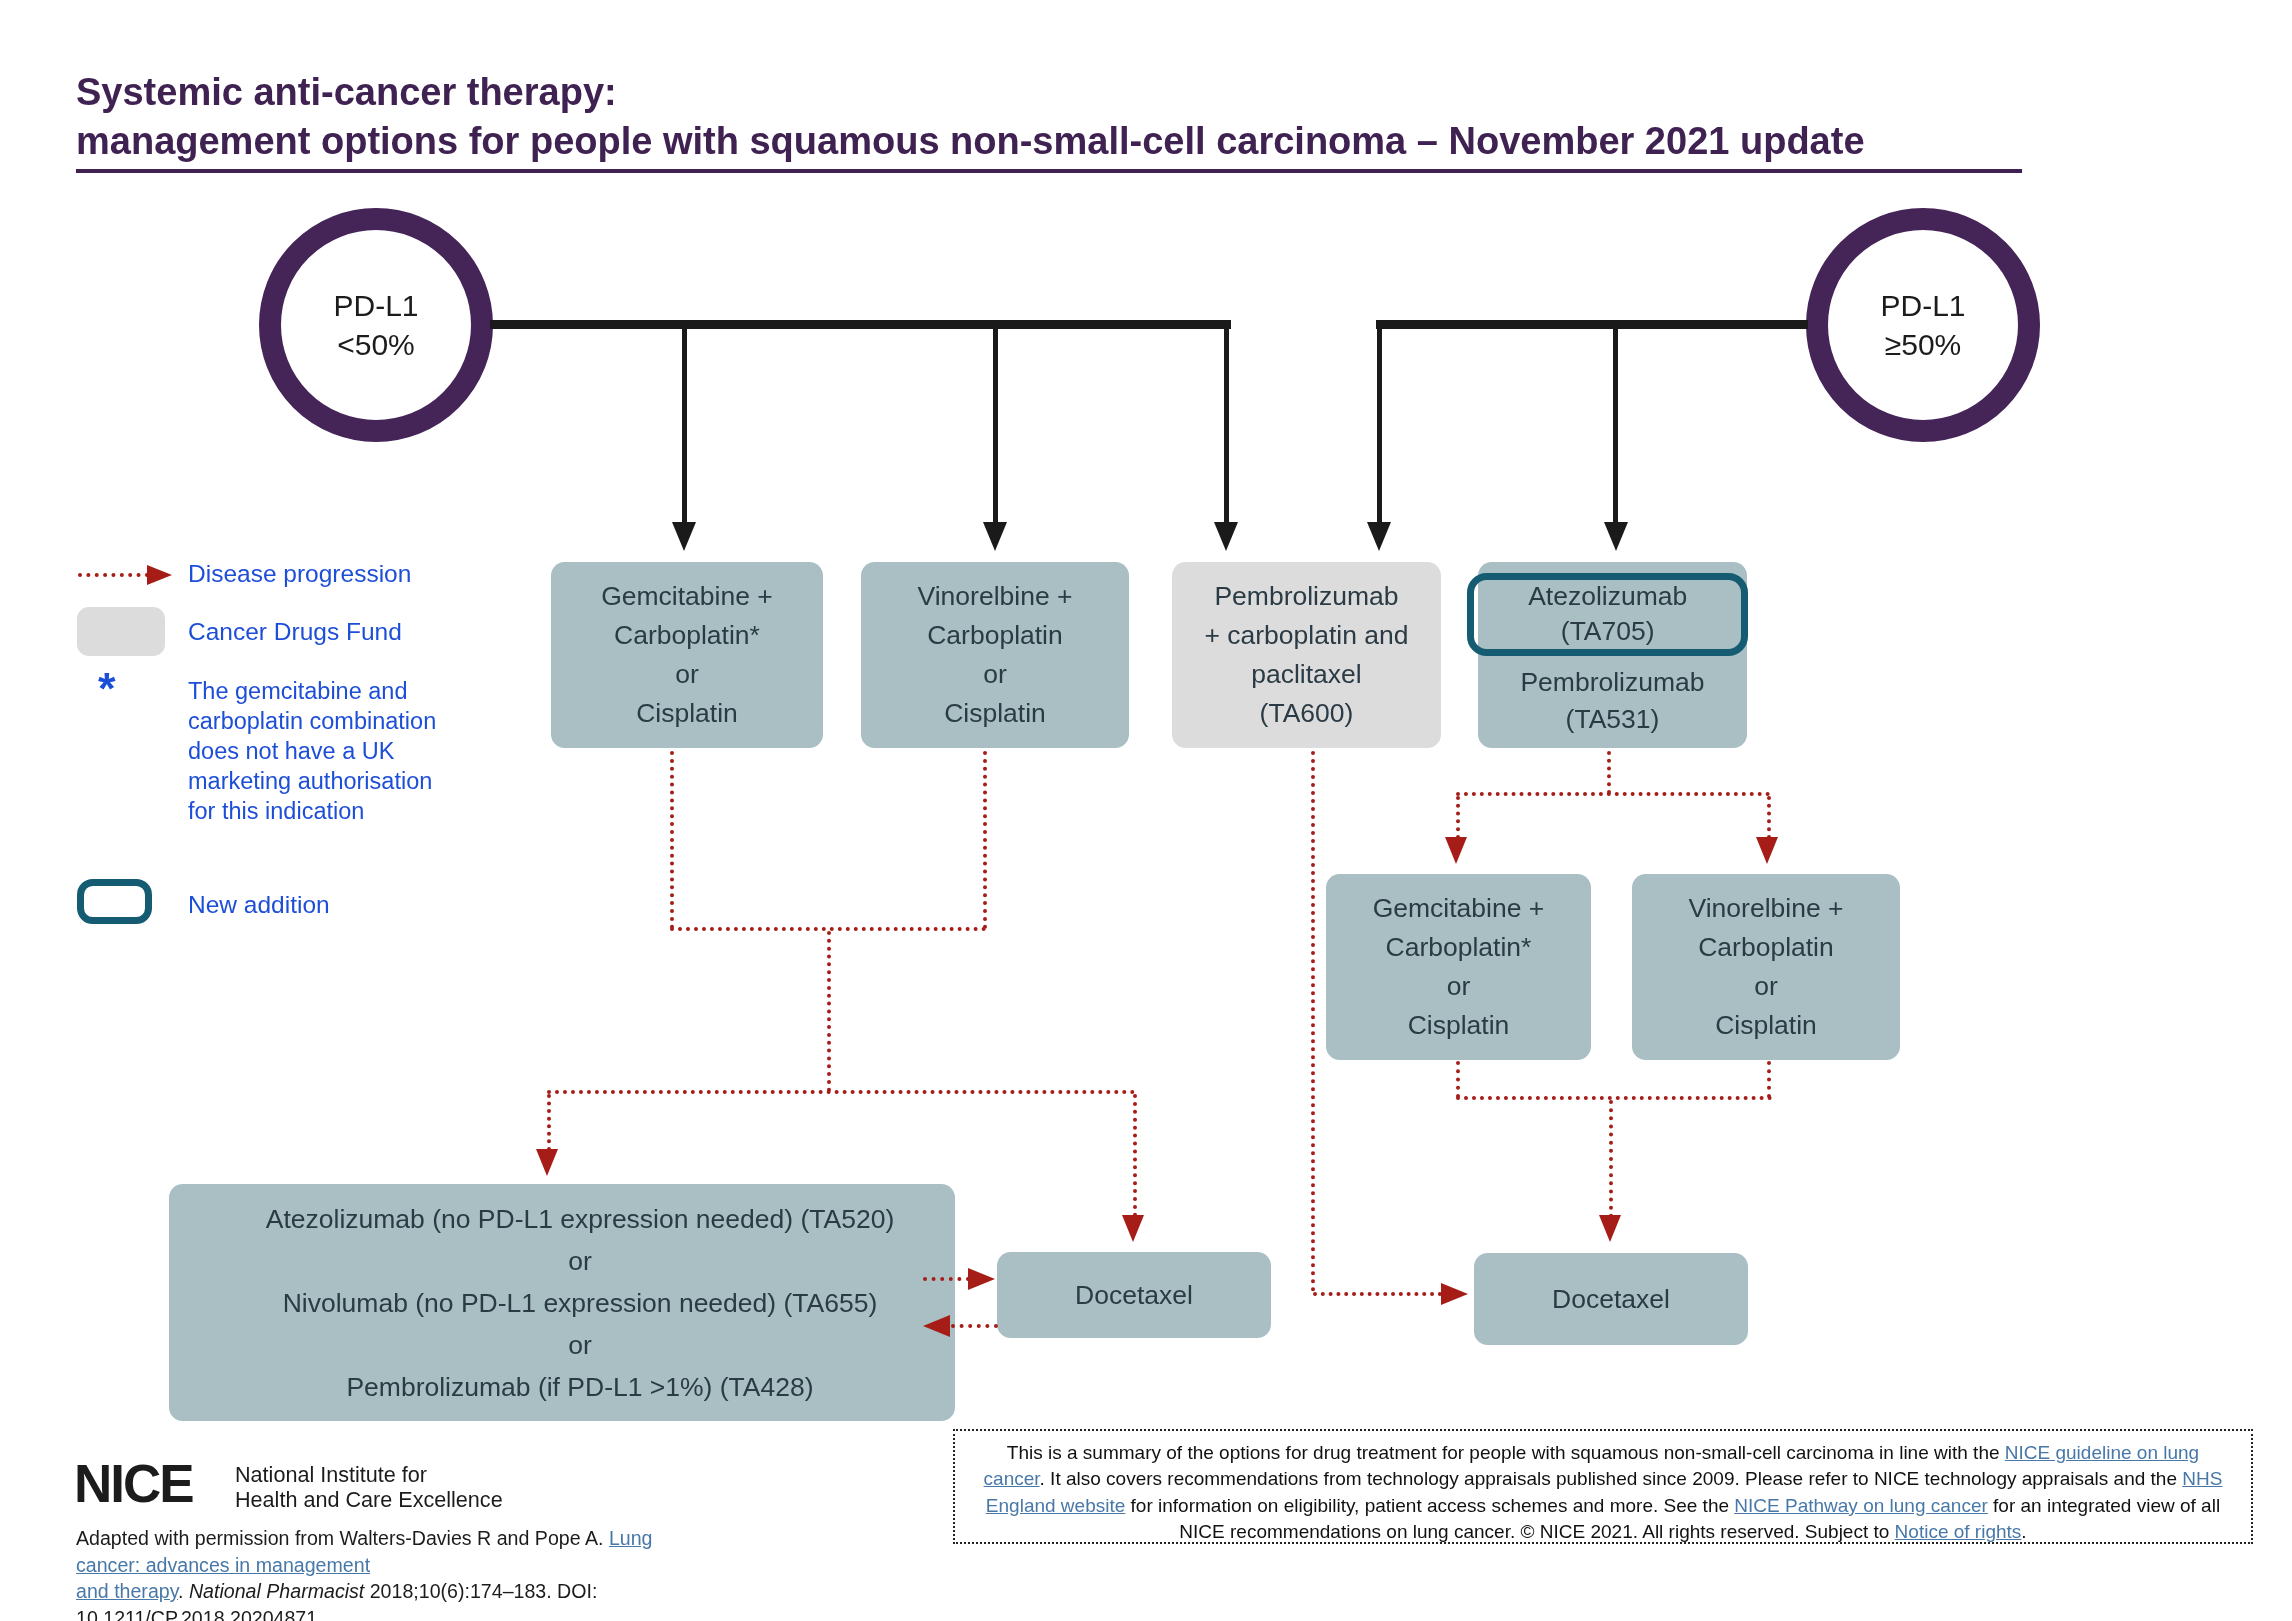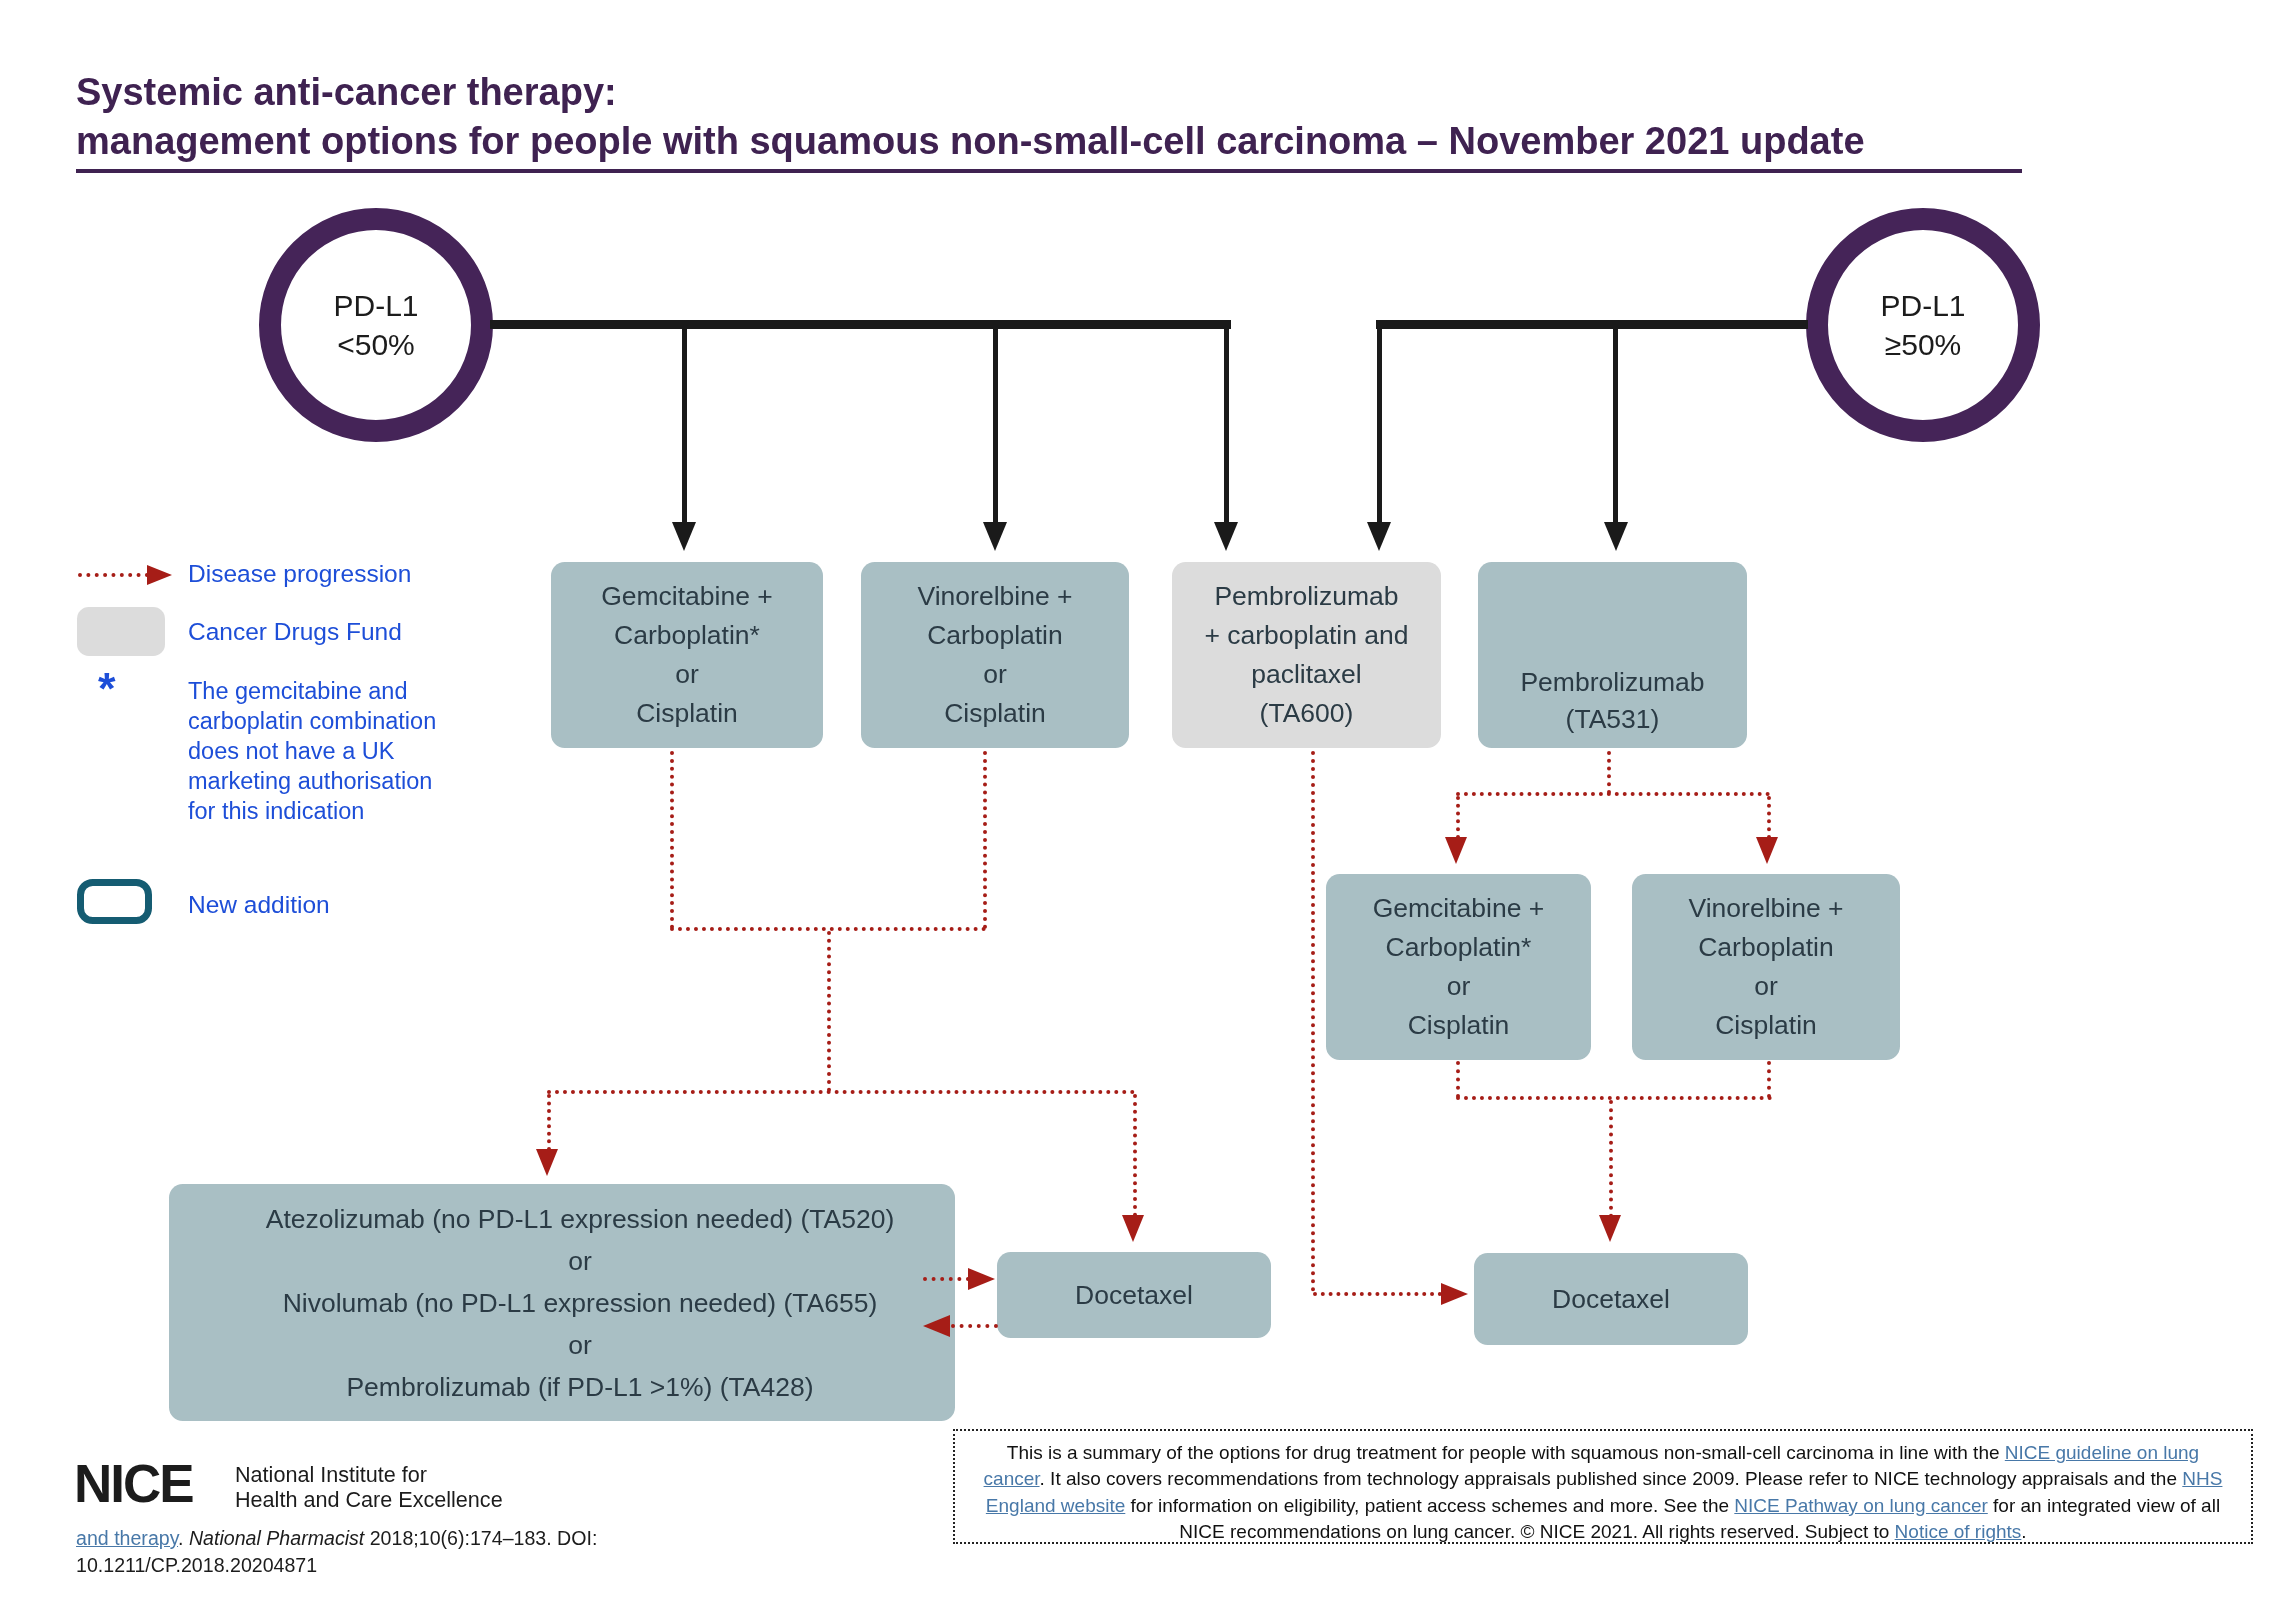--- a/index.html
+++ b/index.html
@@ -74,20 +74,22 @@
   <div class="box" style="left:861px;top:562px;width:268px;height:186px;">Vinorelbine +
 Carboplatin
 or
 Cisplatin</div>
   <div class="box grey" style="left:1172px;top:562px;width:269px;height:186px;">Pembrolizumab
 + carboplatin and
 paclitaxel
 (TA600)</div>
 
   <div class="box rel" style="left:1478px;top:562px;width:269px;height:186px;">
+    <div class="new-addition-outline">Atezolizumab
+(TA705)</div>
     <div class="subtext">Pembrolizumab
 (TA531)</div>
   </div>
 
   <div class="dv" style="left:670px;top:751px;height:178px;"></div>
   <div class="dv" style="left:983px;top:751px;height:178px;"></div>
   <div class="dh" style="left:670px;top:927px;width:316px;"></div>
   <div class="dv" style="left:827px;top:931px;height:161px;"></div>
   <div class="dh" style="left:547px;top:1090px;width:588px;"></div>
   <div class="dv" style="left:547px;top:1094px;height:57px;"></div>
@@ -150,20 +152,21 @@
 for this indication</div>
 
   <div class="swatch-teal" style="left:77px;top:879px;width:61px;height:31px;"></div>
   <div class="legend-label" style="left:188px;top:890px;">New addition</div>
 
   <div class="nice-logo" style="left:74px;top:1453px;">NICE</div>
   <div class="nice-name" style="left:235px;top:1463px;">National Institute for</div>
   <div class="nice-name" style="left:235px;top:1488px;">Health and Care Excellence</div>
 
   <div class="attribution" style="left:76px;top:1525px;width:588px;">
+    <div><span>Adapted with permission from Walters-Davies R and Pope A. </span><span class="link">Lung cancer: advances in management</span></div>
     <div><span class="link">and therapy</span><span>. </span><span class="italic">National Pharmacist</span><span> 2018;10(6):174–183. DOI: 10.1211/CP.2018.20204871</span></div>
   </div>
 
   <div class="summary" style="left:953px;top:1429px;width:1300px;height:115px;">
     <span>This is a summary of the options for drug treatment for people with squamous non-small-cell carcinoma in line with the </span><span class="link">NICE guideline on lung cancer</span><span>. It also covers recommendations from technology appraisals published since 2009. Please refer to NICE technology appraisals and the </span><span class="link">NHS England website</span><span> for information on eligibility, patient access schemes and more. See the </span><span class="link">NICE Pathway on lung cancer</span><span> for an integrated view of all NICE recommendations on lung cancer. © NICE 2021. All rights reserved. Subject to </span><span class="link">Notice of rights</span><span>.</span>
   </div>
 
 </div>
 
 

